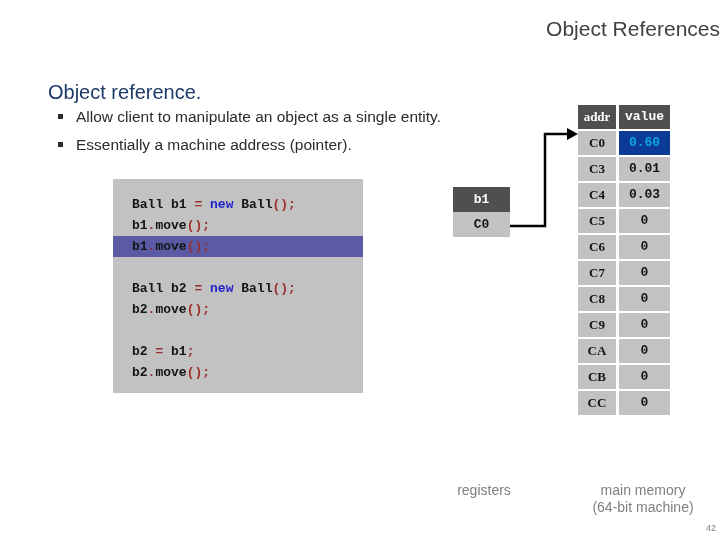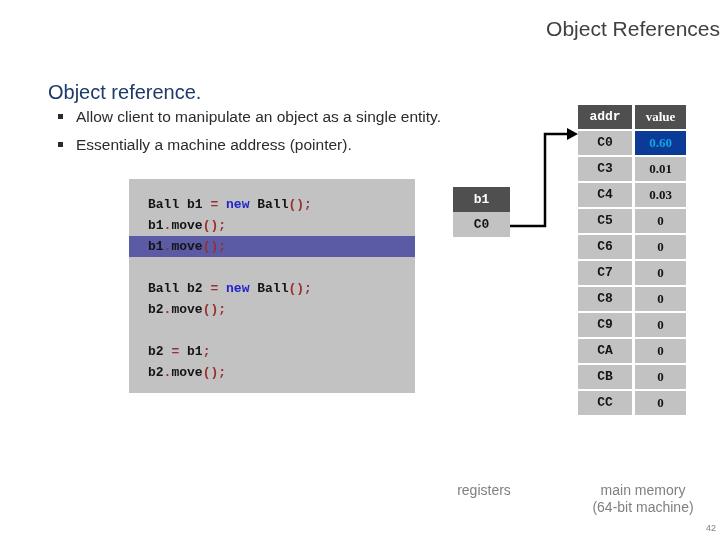--- a/index.html
+++ b/index.html
@@ -25,25 +25,25 @@
 
   .bullets { position:absolute; left:58px; top:105px; }
   .bullet-row { display:flex; height:28px; align-items:flex-start; }
   .bullet-marker {
     width:5px; height:5px; background:var(--body-text);
     margin-top:9px; margin-right:13px; flex:none;
   }
   .bullet-text { font-size:15.5px; line-height:24px; color:var(--body-text); white-space:nowrap; }
 
   .code-box {
-    position:absolute; left:113px; top:179px; width:286px; height:214px;
+    position:absolute; left:113px; top:179px; width:250px; height:214px;
     background:var(--code-bg);
     padding-top:15px;
     font-family:"Liberation Mono", monospace;
-    font-weight:bold; font-size:13px;margin-left:16px;
+    font-weight:bold; font-size:13px;
   }
   .code-line { height:21px; line-height:21px; padding:0 19px; white-space:pre; }
   .code-line.hl { background:var(--code-highlight); }
   .c-k { color:var(--code-plain); }
   .c-r { color:var(--code-symbol); }
   .c-b { color:var(--code-keyword); }
 
   .reg-box { position:absolute; left:453px; top:187px; width:57px; }
   .reg-cell {
     height:25px; line-height:25px; text-align:center;
@@ -54,22 +54,22 @@
 
   .connector-svg { position:absolute; left:0; top:0; pointer-events:none; }
 
   .mem-table { position:absolute; left:578px; top:105px; width:112px; }
   .mem-row { display:flex; margin-bottom:2px; }
   .mem-cell {
     height:24px; line-height:24px; text-align:center;
     font-family:"Liberation Mono", monospace; font-weight:bold; font-size:13px;
     background:var(--cell-light); color:var(--code-plain);
   }
-  .mem-addr { width:54px; margin-right:3px; }
-  .mem-val  { width:51px;font-family:Liberation Serif, serif; }
+  .mem-addr { width:38px; margin-right:3px;font-family:Liberation Serif, serif; }
+  .mem-val  { width:51px; }
   .mem-row.head .mem-cell { background:var(--cell-dark); color:#ffffff; }
   .mem-val.hl { background:var(--cell-blue); color:#0ea5e9; }
 
   .reg-label {
     position:absolute; left:424px; top:482px; width:120px;
     text-align:center; font-size:14px; color:var(--label-gray);
   }
   .mem-label {
     position:absolute; left:558px; top:482px; width:170px;
     text-align:center; font-size:14px; line-height:17px; color:var(--label-gray);

